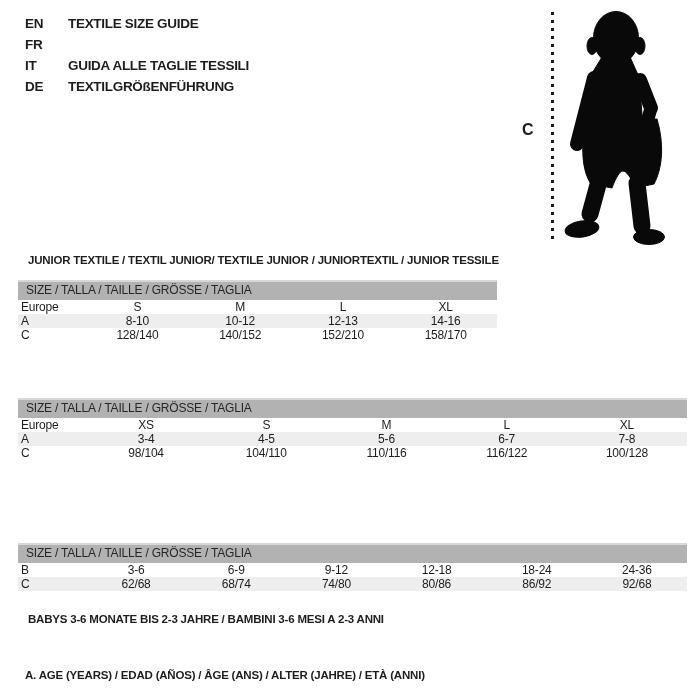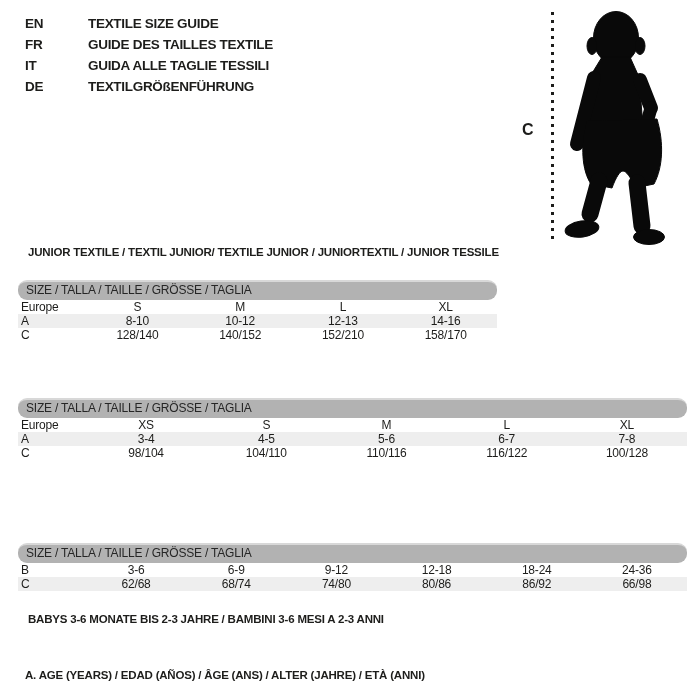--- a/index.html
+++ b/index.html
@@ -4,48 +4,48 @@
 <style>
   html,body { margin:0; padding:0; background:#ffffff; }
   .canvas {
     position:relative; width:700px; height:700px; background:#ffffff;
     font-family:"Liberation Sans", sans-serif; color:#1d1d1b; overflow:hidden;
   }
 
   
   .lang { position:absolute; left:25px; top:13px; }
   .lang-row { display:flex; height:21px; align-items:center;
-              font-weight:bold; font-size:13.5px; letter-spacing:-0.3px;gap:20px; }
+              font-weight:bold; font-size:13.5px; letter-spacing:-0.3px; }
   .lang-code { width:43px; flex:0 0 43px; }
 
   
   .fig-c-label { position:absolute; left:522px; top:121px;
                  font-weight:bold; font-size:16px; }
   .fig-dotline { position:absolute; left:551px; top:12px; width:3px; height:228px;
                  background-image:repeating-linear-gradient(to bottom,
                    #1d1d1b 0 3.5px, transparent 3.5px 8px); }
   .fig-svg { position:absolute; left:556px; top:5px; }
 
   
   .tbl-title { position:absolute; left:28px; font-weight:bold; font-size:11.5px;
                letter-spacing:-0.2px; white-space:pre; line-height:21px; }
-  .t1-title { top:242px; }
+  .t1-title { top:250px; }
   .t2-title { top:374px; }
   .t3-title { top:504px; }
   .sub-af { font-size:8px; vertical-align:-2.5px; font-weight:bold; }
 
   
   .size-table { position:absolute; left:18px; }
   .t1 { top:280px; width:479px; }
   .t2 { top:398px; width:669px; }
   .t3 { top:543px; width:669px; }
 
   .size-bar { box-sizing:border-box; height:20px; background:#b2b2b2;
               border-top:2px solid #d8d8d8; line-height:17px; padding-left:8px;
-              font-size:12px; letter-spacing:-0.2px; color:#262626;border-radius:9px; }
+              font-size:12px; letter-spacing:-0.2px; color:#262626; }
 
   .trow { display:grid; height:14px; align-items:center; font-size:12px;
           letter-spacing:-0.2px; }
   .t1 .trow { grid-template-columns:68px repeat(4, 1fr); }
   .t2 .trow { grid-template-columns:68px repeat(5, 1fr); }
   .t3 .trow { grid-template-columns:68px repeat(6, 1fr); }
   .trow .lbl { padding-left:3px; text-align:left; }
   .trow .val { text-align:center; }
   .trow.shaded { background:#eeeeee; }
 
@@ -59,21 +59,20 @@
 
 <div class="canvas">
 
   <div class="lang">
     <div class="lang-row">
       <span class="lang-code">EN</span>
       <span class="lang-title">TEXTILE SIZE GUIDE</span>
     </div>
     <div class="lang-row">
       <span class="lang-code">FR</span>
-      <span class="lang-title">GUIDE DES TAILLES TEXTILE</span>
     </div>
     <div class="lang-row">
       <span class="lang-code">IT</span>
       <span class="lang-title">GUIDA ALLE TAGLIE TESSILI</span>
     </div>
     <div class="lang-row">
       <span class="lang-code">DE</span>
       <span class="lang-title">TEXTILGRÖßENFÜHRUNG</span>
     </div>
   </div>
@@ -169,21 +168,21 @@
       <div class="val">18-24</div>
       <div class="val">24-36</div>
     </div>
     <div class="trow shaded">
       <div class="lbl">C</div>
       <div class="val">62/68</div>
       <div class="val">68/74</div>
       <div class="val">74/80</div>
       <div class="val">80/86</div>
       <div class="val">86/92</div>
-      <div class="val">66/98</div>
+      <div class="val">92/68</div>
     </div>
   </div>
 
   <div class="footnotes">
     <div>A. AGE (YEARS) / EDAD (AÑOS) / ÂGE (ANS) / ALTER (JAHRE) / ETÀ (ANNI)</div>
     
     
   </div>
 
 </div>

